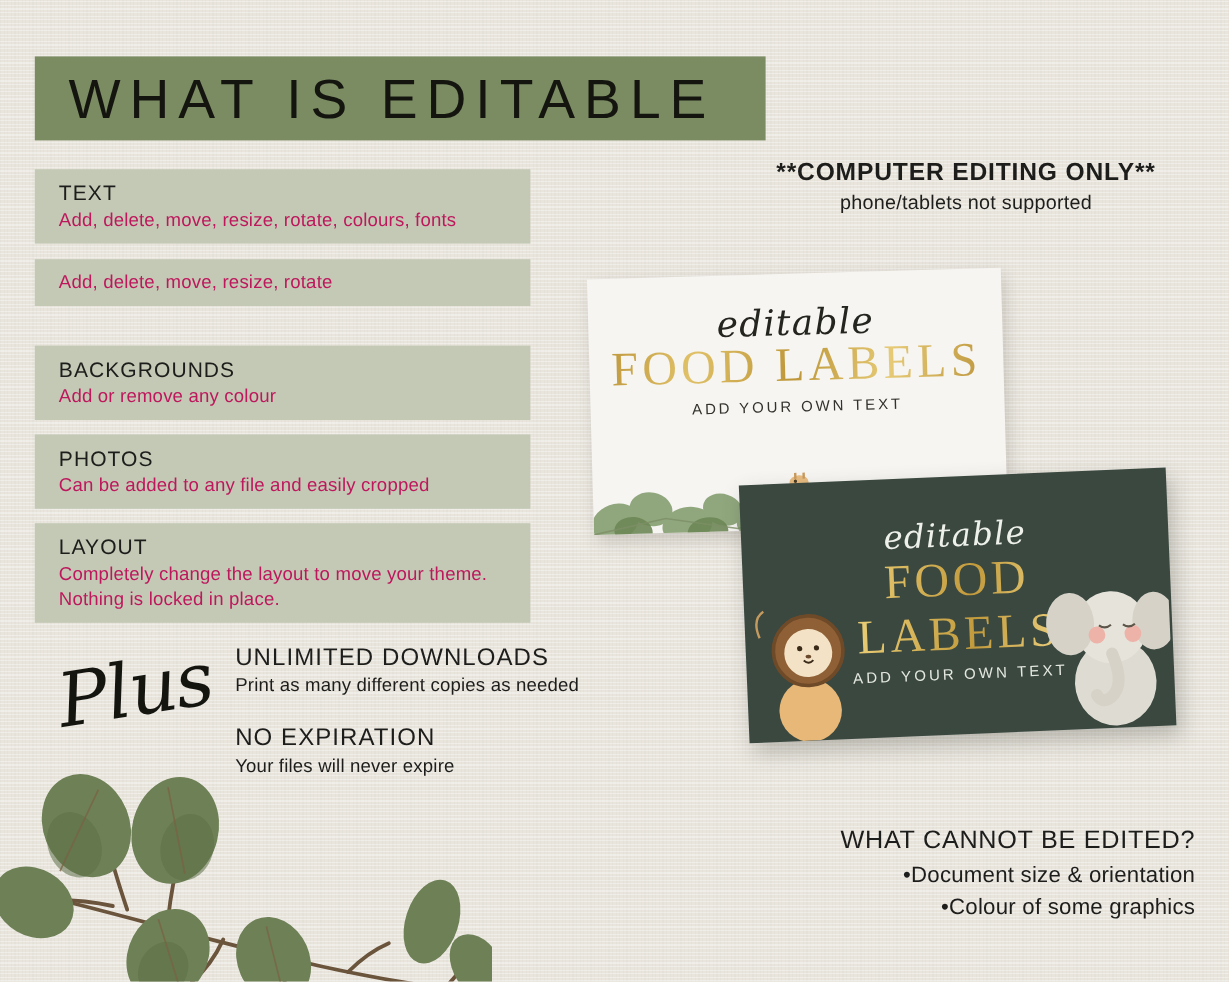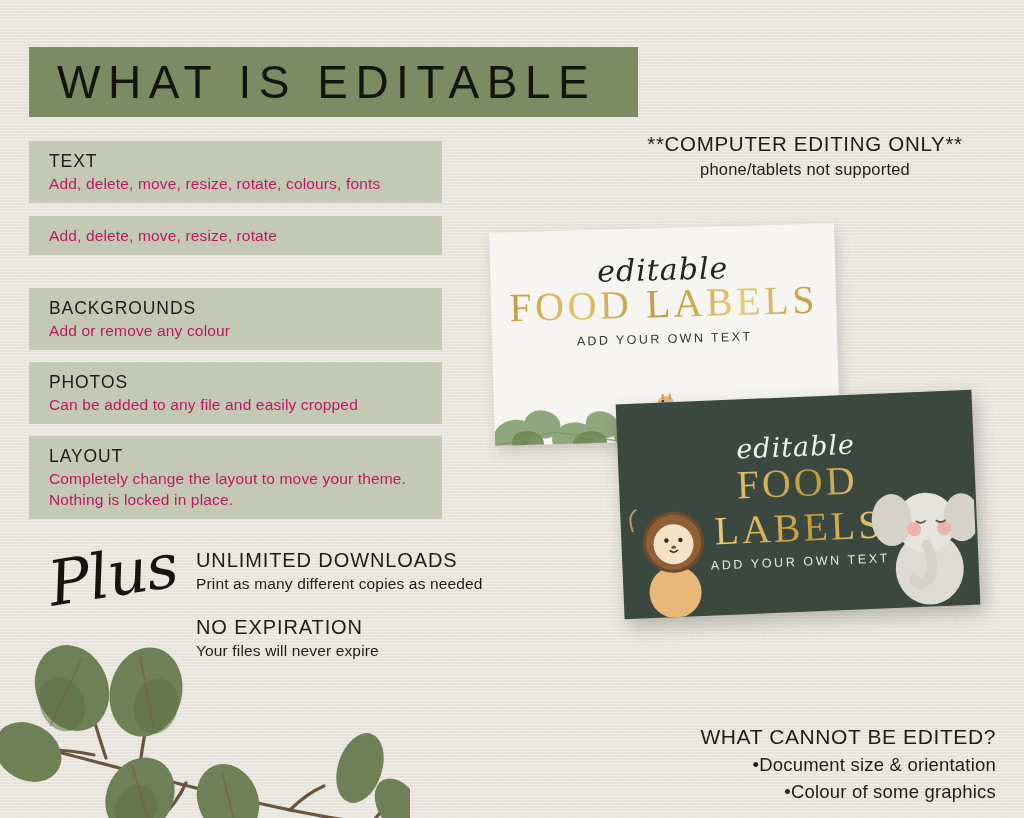--- a/index.html
+++ b/index.html
@@ -95,21 +95,21 @@
     font-weight: 400;
     color: #15150f;
     transform: rotate(-9deg);
     letter-spacing: -1px;
     z-index: 4;
   }
 
   #plus-list {
     position: absolute;
     left: 196px;
-    top: 548px;
+    top: 536px;
     width: 360px;
     z-index: 3;
   }
   .plus-item { margin-bottom: 21px; }
   .plus-head {
     font-size: 20px;
     font-weight: 400;
     letter-spacing: 0.9px;
     line-height: 25px;
     color: #1d1d1b;
@@ -126,21 +126,21 @@
   #computer-notice {
     position: absolute;
     left: 605px;
     top: 130px;
     width: 400px;
     text-align: center;
     z-index: 3;
   }
   #computer-notice-head {
     font-size: 20.5px;
-    font-weight: 400;
+    font-weight: 700;
     letter-spacing: 0.7px;
     line-height: 27px;
     color: #1d1d1b;
     white-space: nowrap;
   }
   #computer-notice-sub {
     font-size: 16.5px;
     font-weight: 400;
     letter-spacing: 0.2px;
     line-height: 24px;
@@ -155,21 +155,20 @@
     width: 420px;
     text-align: right;
     z-index: 3;
   }
   #cannot-edit-head {
     font-size: 21px;
     font-weight: 400;
     letter-spacing: 0.6px;
     line-height: 29px;
     color: #1d1d1b;
-    margin-top: 36px;
   }
   .cannot-edit-item {
     font-size: 18.5px;
     font-weight: 400;
     letter-spacing: 0.2px;
     line-height: 27px;
     color: #1d1d1b;
   }
 
   

